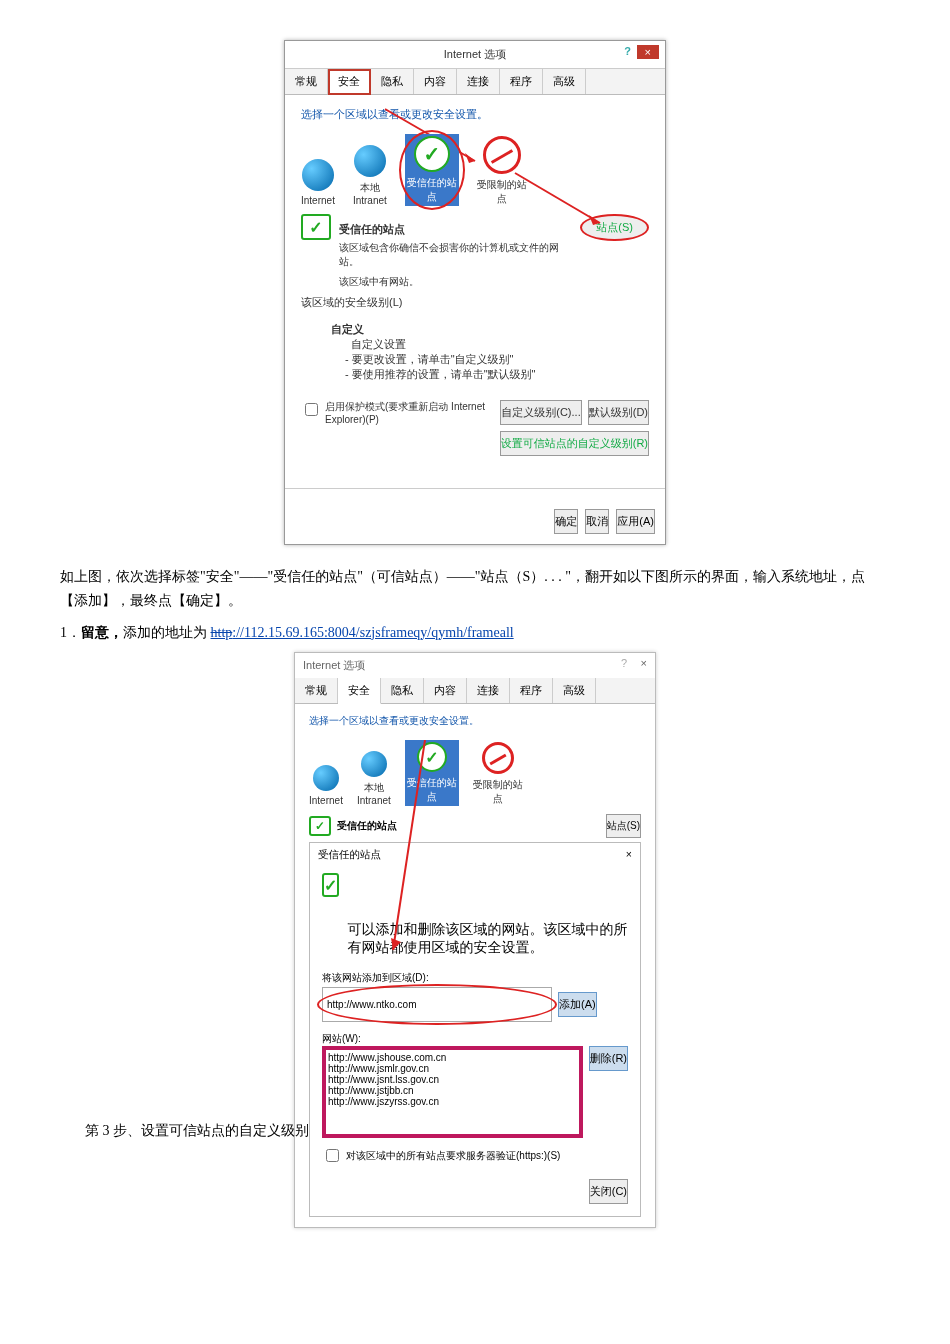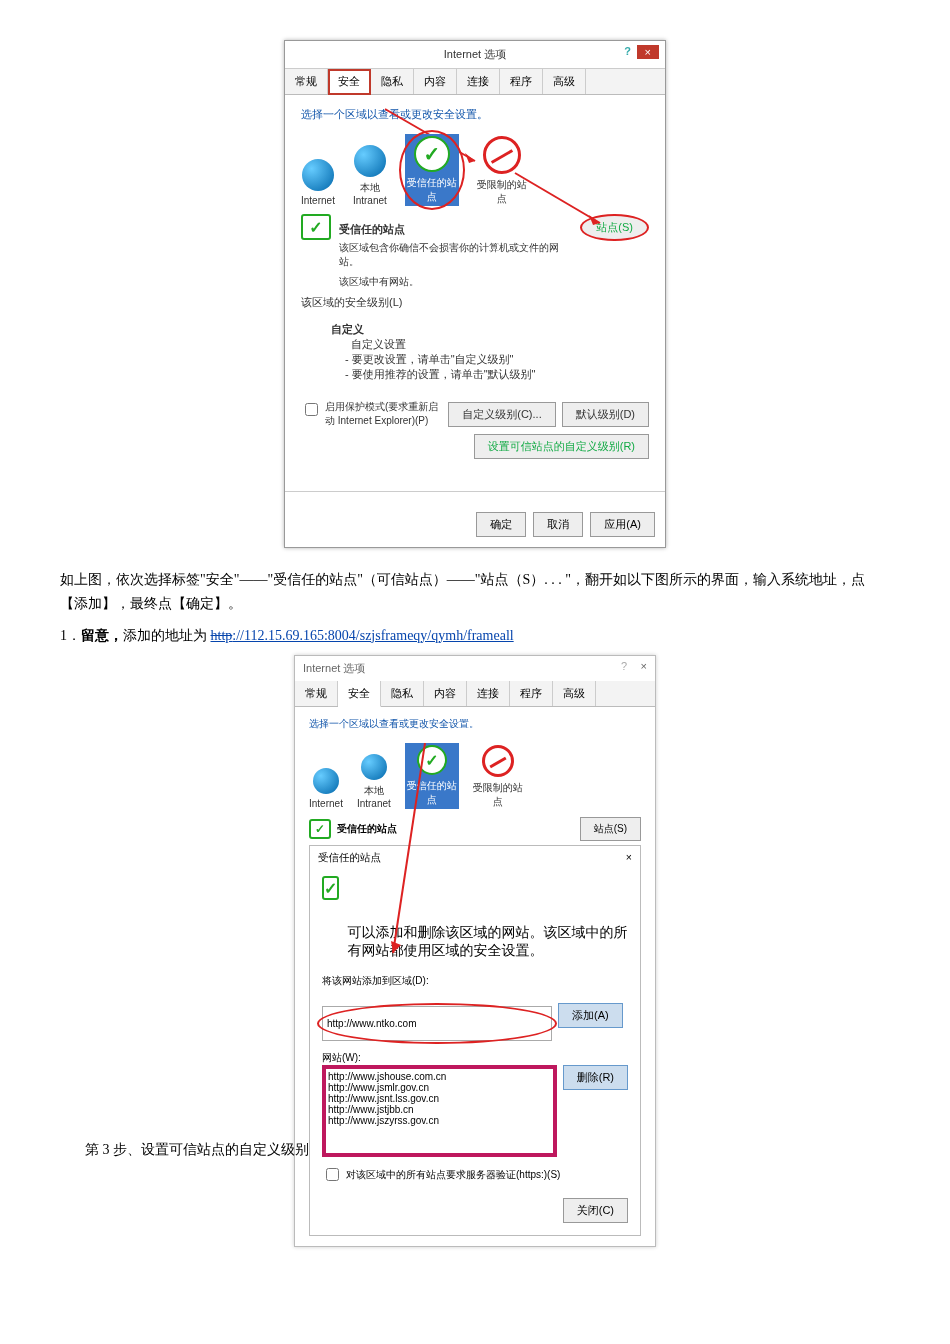--- a/index.html
+++ b/index.html
@@ -40,35 +40,35 @@
   .zone { text-align:center; font-size:10px; color:#333; }
   .zone .icon { width:32px; height:32px; margin:0 auto 4px auto; border-radius:50%; }
   .globe { background: radial-gradient(circle at 30% 30%, #6cf, #06a); }
   .globe2 { background: radial-gradient(circle at 30% 30%, #6cf, #06a); position:relative;}
   .check { background: #fff; border:2px solid #2a2; color:#2a2; display:flex; align-items:center; justify-content:center; font-size:20px; font-weight:bold;}
   .forbid { background:#fff; border:3px solid #d22; position:relative;}
   .forbid::after{content:""; position:absolute; left:4px; right:4px; top:50%; height:3px; background:#d22; transform:rotate(-30deg);}
   .zone.sel { background:#3a78c9; color:#fff; padding:2px; }
   .desc { font-size:10px; color:#333; margin-left:28px; }
   .section-title { font-size:11px; font-weight:bold; margin:8px 0 4px 0; color:#333;}
-  .btn { background:#eee; border:1px solid #999; padding:4px 13px; font-size:11px; display:inline-block;}
+  .btn { background:#eee; border:1px solid #999; padding:4px 0; font-size:11px; display:inline-block;}
   .btn.oval-red { border:2px solid #d22; border-radius:50%/50%; padding:4px 14px;}
   .row-right { text-align:right; margin:6px 0;}
   .hr { border-top:1px solid #ccc; margin:10px 0;}
   .foot { text-align:right; padding:10px;}
   .foot .btn { margin-left:4px;}
   .text-block { margin: 8px 0; line-height: 1.7;}
   .text-block .bold { font-weight:bold;}
   .url-strike { text-decoration: line-through;}
   .dialog2 { width:360px; margin:0 auto; border:1px solid #bbb; background:#fff; font-family:"Microsoft YaHei",sans-serif; font-size:10.5px; box-shadow:0 0 4px rgba(0,0,0,.2);}
   .dialog2 .titlebar2 { padding:5px 8px; color:#666; font-size:11px; position:relative;}
   .dialog2 .titlebar2 .q { position:absolute; right:28px; top:4px; color:#aaa;}
   .dialog2 .titlebar2 .x { position:absolute; right:8px; top:4px; color:#666;}
   .listbox { border:4px solid #be185d; height:80px; padding:2px; font-size:10px; overflow:hidden;}
-  .input { border:1px solid #aaa; padding:11px 4px; width:220px; font-size:10px; display:inline-block;margin-top:16px;}
+  .input { border:1px solid #aaa; padding:11px 4px; width:220px; font-size:10px; display:inline-block;}
   .smallcheck { width:26px;height:22px;border:2px solid #2a2;color:#2a2;display:inline-flex;align-items:center;justify-content:center;font-weight:bold;font-size:16px;border-radius:3px;}
   .step3 { margin:4px 0 0 50px; font-size:14px; }
   .red-circle { position:relative; }
   .red-circle::after{ content:""; position:absolute; border:2px solid #d22; border-radius:50%; left:-6px; right:-6px; top:-4px; bottom:-4px;}
   .page { position:relative; }
   a.url { color:#0645ad; text-decoration:underline;}
 </style>
 </head>
 <body>
 

